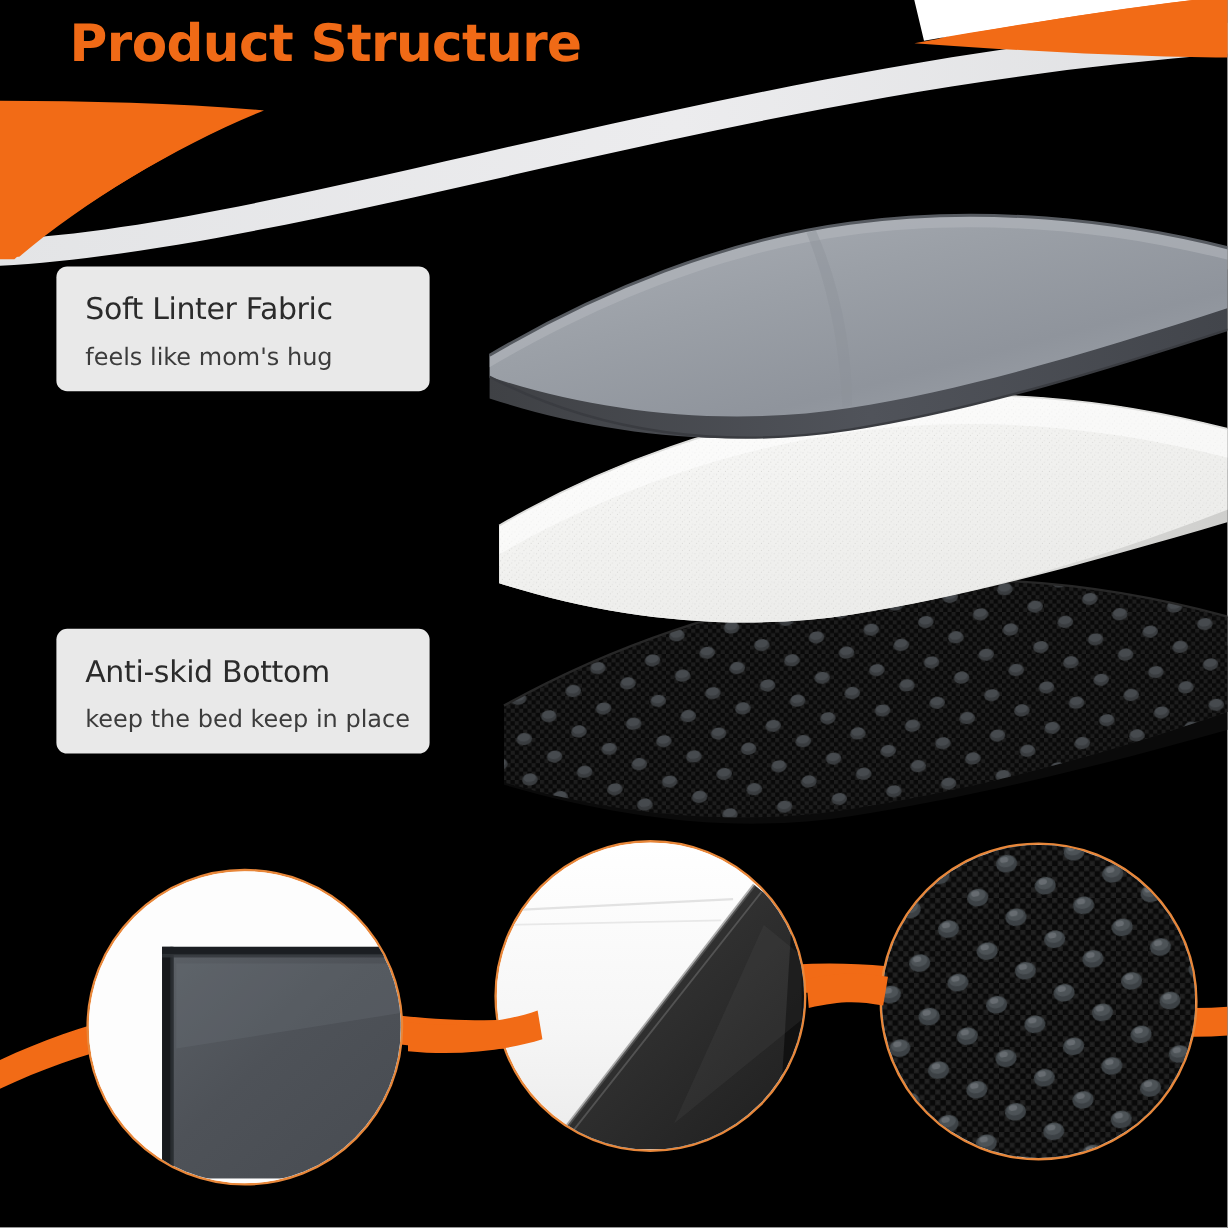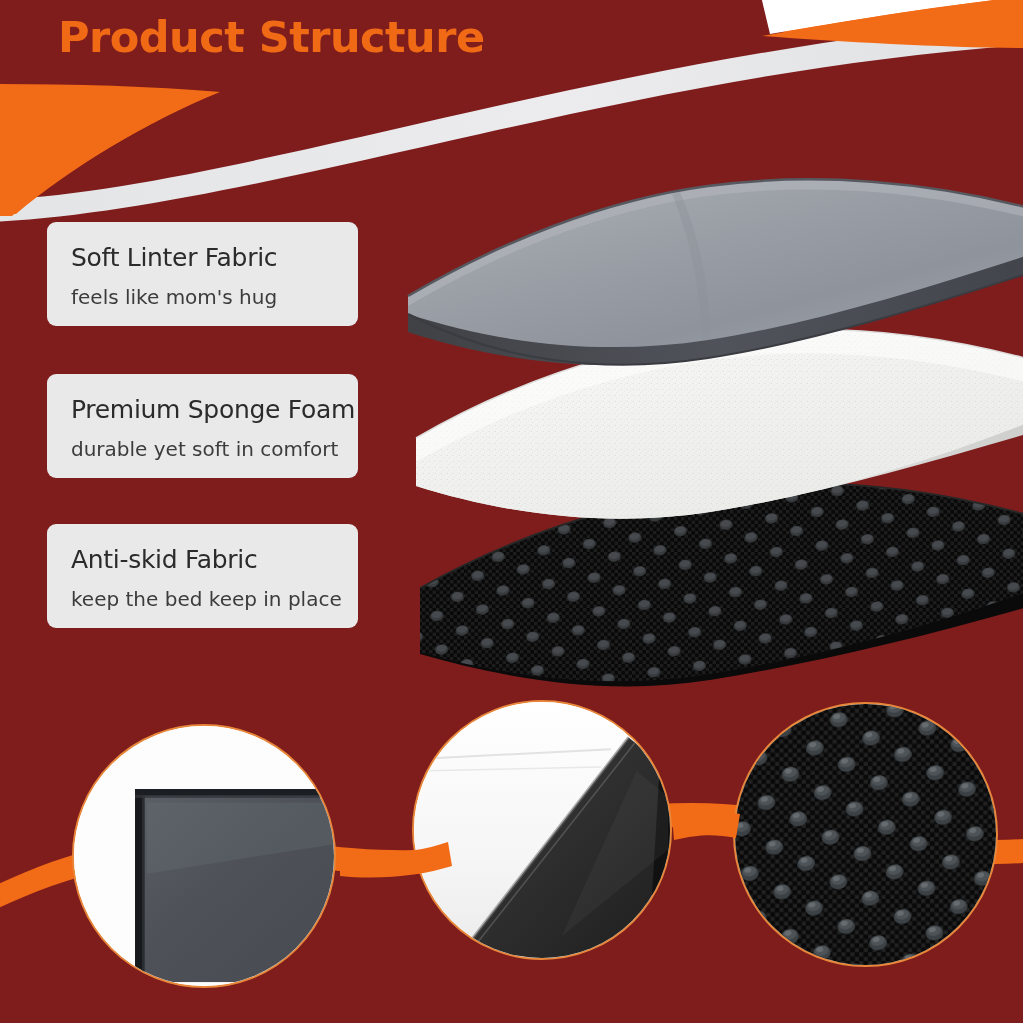--- a/index.html
+++ b/index.html
@@ -6,21 +6,21 @@
   * { margin:0; padding:0; box-sizing:border-box; }
   html, body {
     width:1023px; height:1023px;
     font-family:"Liberation Sans", sans-serif;
     background:#ffffff;
     overflow:hidden;
   }
   #page {
     position:relative;
     width:1023px; height:1023px;
-    background:#7f1d1d;
+    background:#000000;
     overflow:hidden;
   }
 
   
   .bg-svg {
     position:absolute; left:0; top:0;
     width:1023px; height:1023px;
     pointer-events:none;
   }
 
@@ -122,27 +122,23 @@
     <path d="M 762 36 C 840 22 935 6 1029 -4 L 1029 48 C 950 48 845 42 762 36 Z" fill="#F26B16"></path>
   </svg>
 
   <div id="title">Product Structure</div>
 
   <div class="card" id="card-0">
     <div class="card-title">Soft Linter Fabric</div>
     <div class="card-sub">feels like mom's hug</div>
   </div>
 
-  <div class="card" id="card-1">
-    <div class="card-title">Premium Sponge Foam</div>
-    <div class="card-sub">durable yet soft in comfort</div>
-  </div>
 
   <div class="card" id="card-2">
-    <div class="card-title">Anti-skid Fabric</div>
+    <div class="card-title">Anti-skid Bottom</div>
     <div class="card-sub">keep the bed keep in place</div>
   </div>
 
   <div id="layers">
     <svg viewBox="0 0 650 600" preserveAspectRatio="none">
       <defs>
 
         <linearGradient id="grayTop" x1="0.05" y1="0.1" x2="0.9" y2="0.95">
           <stop offset="0%" stop-color="#a9adb4"></stop>
           <stop offset="35%" stop-color="#9ba0a7"></stop>

